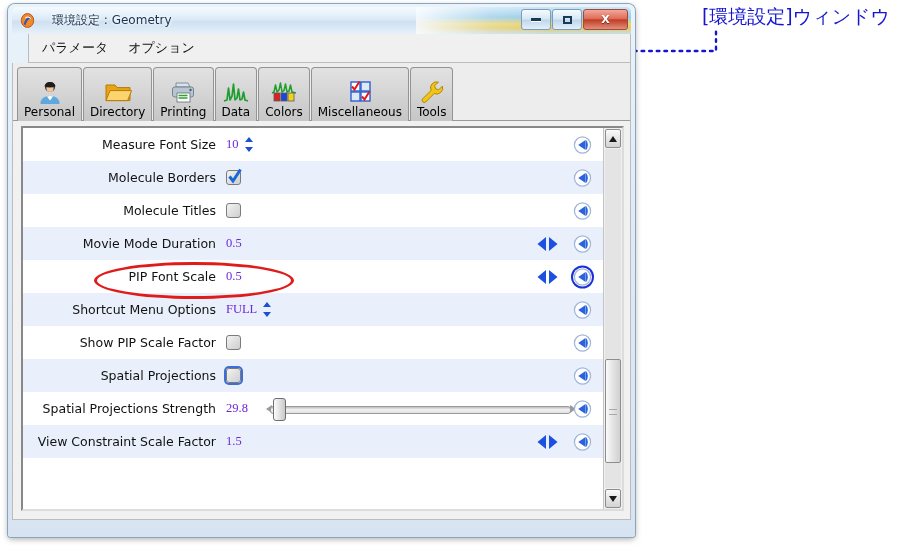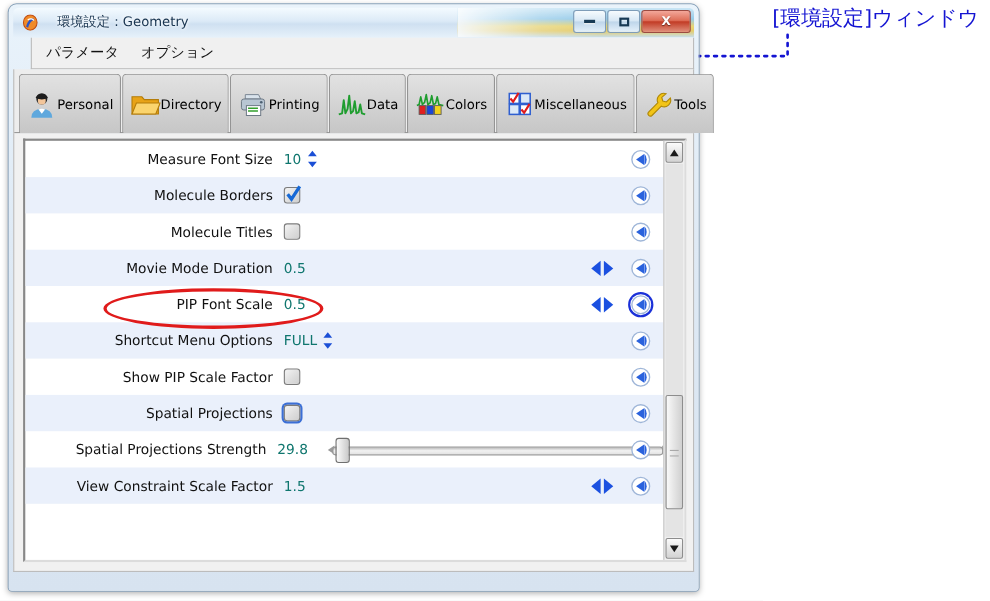--- a/index.html
+++ b/index.html
@@ -86,21 +86,21 @@
     position:relative;
   }
   #tabstrip:after{
     content:"";position:absolute;left:0;right:0;bottom:0;height:1px;background:#9a9a9a;
   }
   .tab{
     height:54px;box-sizing:border-box;
     border:1px solid #949494;border-bottom:none;
     border-radius:4px 4px 0 0;
     background:linear-gradient(180deg,#e2e2e2 0%,#d4d4d4 50%,#c6c6c6 100%);
-    display:flex;flex-direction:row;align-items:center;justify-content:flex-end;
+    display:flex;flex-direction:column;align-items:center;justify-content:flex-end;
     padding:3px 6px 2px 6px;margin-right:1px;
     position:relative;z-index:1;
   }
   .tab.active{
     background:linear-gradient(180deg,#fdfdfd 0%,#f6f6f6 60%,#f1f1f1 100%);
     z-index:3;height:56px;
   }
   .tab-label{font-size:12px;color:#000;font-family:"DejaVu Sans",sans-serif;white-space:nowrap;line-height:13px;}
   .tab-icon{width:28px;height:26px;display:block;margin-bottom:1px;}
 
@@ -122,24 +122,24 @@
   #rows{flex:1;overflow:hidden;position:relative;}
   .row{
     height:33px;display:flex;align-items:center;
     font-size:12.5px;color:#111;
     font-family:"DejaVu Sans",sans-serif;
     position:relative;
   }
   .row.alt{background:#eaf0fb;}
   .row-label{
     width:193px;text-align:right;padding-right:10px;
-    white-space:nowrap;overflow:hidden;padding-left:32px;
+    white-space:nowrap;overflow:hidden;
   }
   .row-ctl{flex:1;display:flex;align-items:center;position:relative;height:100%;}
-  .row-val{font-size:12.5px;color:#0f766e;}
+  .row-val{font-size:12.5px;color:#6d28d9;font-family:Liberation Serif, serif;}
 
   
   .spin{display:inline-block;margin-left:6px;width:9px;height:15px;position:relative;vertical-align:middle;}
   .spin .up,.spin .dn{position:absolute;left:0;width:0;height:0;border-left:4.5px solid transparent;border-right:4.5px solid transparent;}
   .spin .up{top:0;border-bottom:5px solid #1b4fd6;}
   .spin .dn{bottom:0;border-top:5px solid #1b4fd6;}
 
   
   .cb{
     width:15px;height:15px;box-sizing:border-box;

